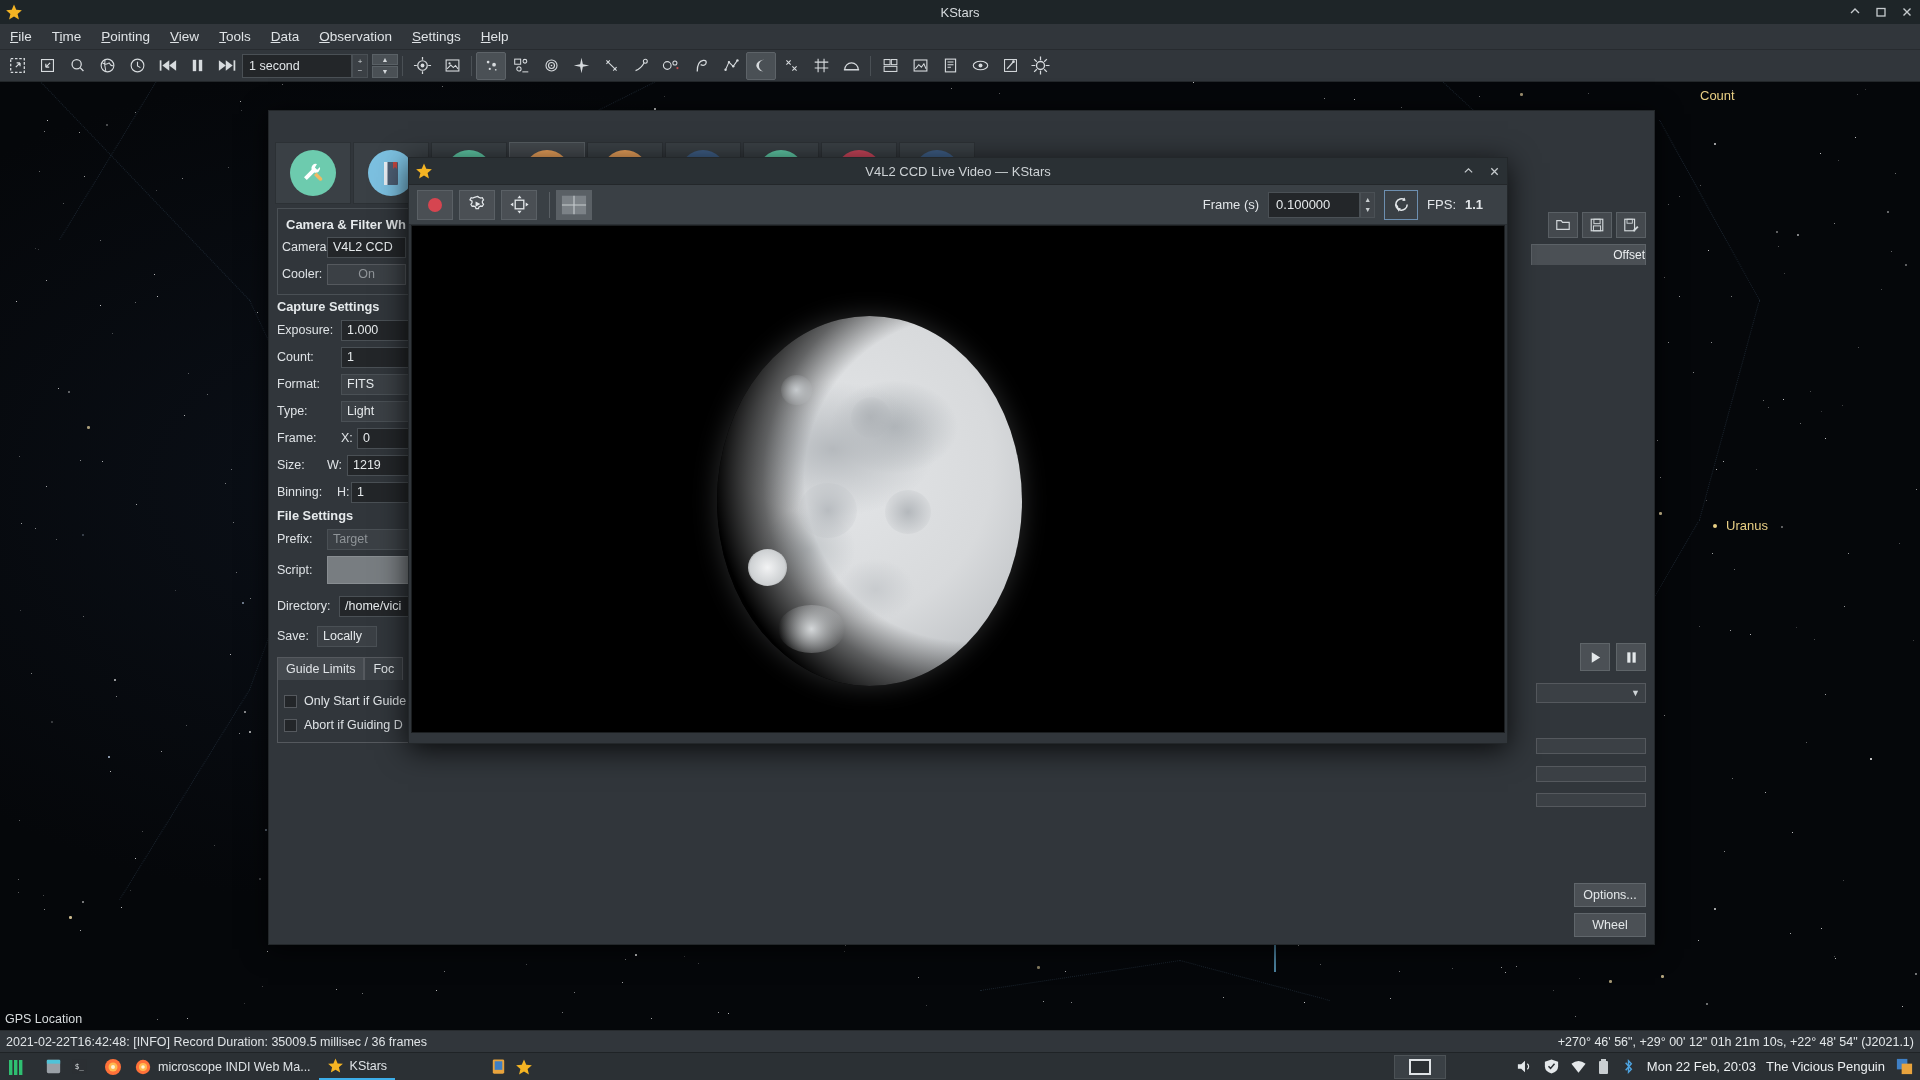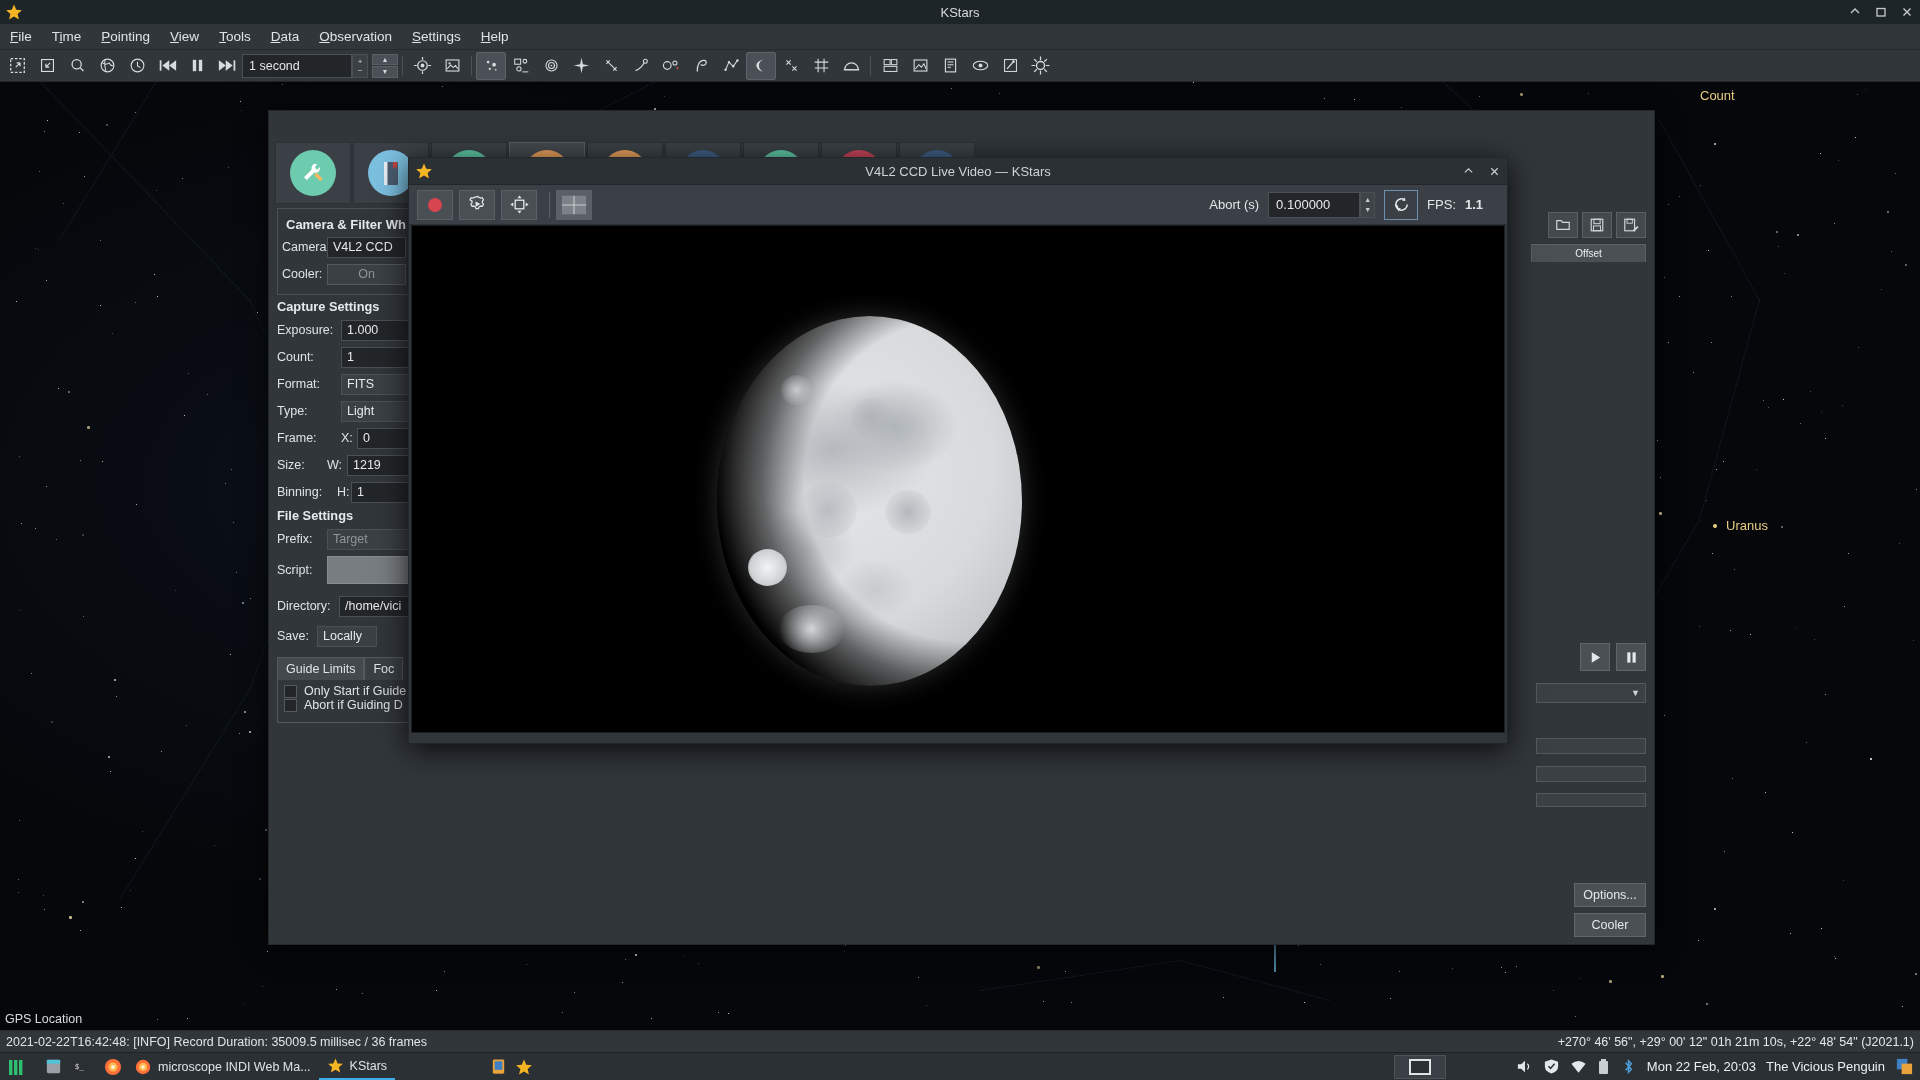--- a/index.html
+++ b/index.html
@@ -159,35 +159,35 @@
   }
   .sec-hdr {
     color: #e6eaec; font-size: 12.8px; font-weight: bold; margin: 2px 0 5px 0;
   }
   .subtabs { display:flex; margin-top:10px; }
   .subtab {
     background: #3b4045; border: 1px solid #55595e; border-bottom: none;
     color: #dfe3e6; font-size: 12.5px; padding: 4px 8px;
   }
   .subtab.active { background: #44494e; }
-  .chkrow { display:flex; align-items:center; gap:7px; }
+  .chkrow { display:flex; align-items:center; gap:7px; margin-top: 10px; }
   .chkbox { width: 13px; height: 13px; background: #232629; border: 1px solid #55595e; flex: none; }
 
   
   .ekos-right {
     position: absolute; right: 8px; top: 74px; width: 115px; bottom: 8px;
   }
   .mini-btn-row { display:flex; gap: 4px; justify-content: flex-end; }
   .mini-btn {
     width: 30px; height: 26px; background: #44494e; border:1px solid #5a6065;
     display:flex;align-items:center;justify-content:center; color:#d3d8db;
   }
   .offset-tab {
-    margin-top: 6px; background: #4b5055; color:#eceff1; font-size:10px;
-    text-align:center; padding: 3px 0; border: 1px solid #5c6267; border-bottom: none;
+    margin-top: 6px; background: #4b5055; color:#eceff1; font-size:12px;
+    text-align:right; padding: 3px 0; border: 1px solid #5c6267; border-bottom: none;
   }
   .play-btn {
     width: 30px; height: 28px; background: #4b5055; border:1px solid #5f6569;
     display:flex;align-items:center;justify-content:center;
   }
   .wide-btn {
     background: #4b5055; border:1px solid #60666b; color:#e4e8ea;
     font-size: 12.5px; text-align:center; padding: 4px 0; width: 72px;
   }
 
@@ -1338,21 +1338,21 @@
         <span style="color:#cfd4d7;font-size:9px;">▼</span>
       </div>
       <div style="position:absolute; right:8px; top:600px; width:110px; height:16px; background:#3b4045; border:1px solid #55595e;"></div>
       <div style="position:absolute; right:8px; top:628px; width:110px; height:16px; background:#3b4045; border:1px solid #55595e;"></div>
       <div style="position:absolute; right:8px; top:655px; width:110px; height:14px; background:#3b4045; border:1px solid #55595e;"></div>
 
       <div style="position:absolute; right:8px; top:745px;">
         <div class="wide-btn">Options...</div>
       </div>
       <div style="position:absolute; right:8px; top:775px;">
-        <div class="wide-btn">Cooler</div>
+        <div class="wide-btn">Wheel</div>
       </div>
     </div>
   </div>
 
   <div class="v4l2-win">
     <div class="v4l2-titlebar">
       <div style="margin-left:6px;">
         <svg width="18" height="18" viewBox="0 0 24 24">
             <polygon points="12,2 15,9 22.5,9.6 16.8,14.6 18.6,22 12,18 5.4,22 7.2,14.6 1.5,9.6 9,9" fill="#f5b423"></polygon>
           </svg>
@@ -1395,21 +1395,21 @@
       </div>
       <div class="v4-sep"></div>
       <div class="v4-btn" style="background:#5a6065;">
         <svg width="26" height="22" viewBox="0 0 28 22">
             <rect x="1" y="1" width="26" height="20" fill="#7c8287"></rect>
             <path d="M14 1 v20 M1 11 h26" stroke="#c6cbce" stroke-width="1.2"></path>
           </svg>
       </div>
 
       <div class="v4-right">
-        <span class="v4-lbl">Abort (s)</span>
+        <span class="v4-lbl">Frame (s)</span>
         <span style="display:flex;">
           <span class="v4-spin">0.100000</span>
           <span class="v4-spin-arrows">
               <span>▲</span>
               <span>▼</span>
             </span>
         </span>
         <span class="v4-refresh">
           <svg width="19" height="19" viewBox="0 0 20 20">
               <path d="M16 10 a6 6 0 1 1-2.4-4.8" stroke="#e2e6e9" stroke-width="1.6" fill="none"></path>

